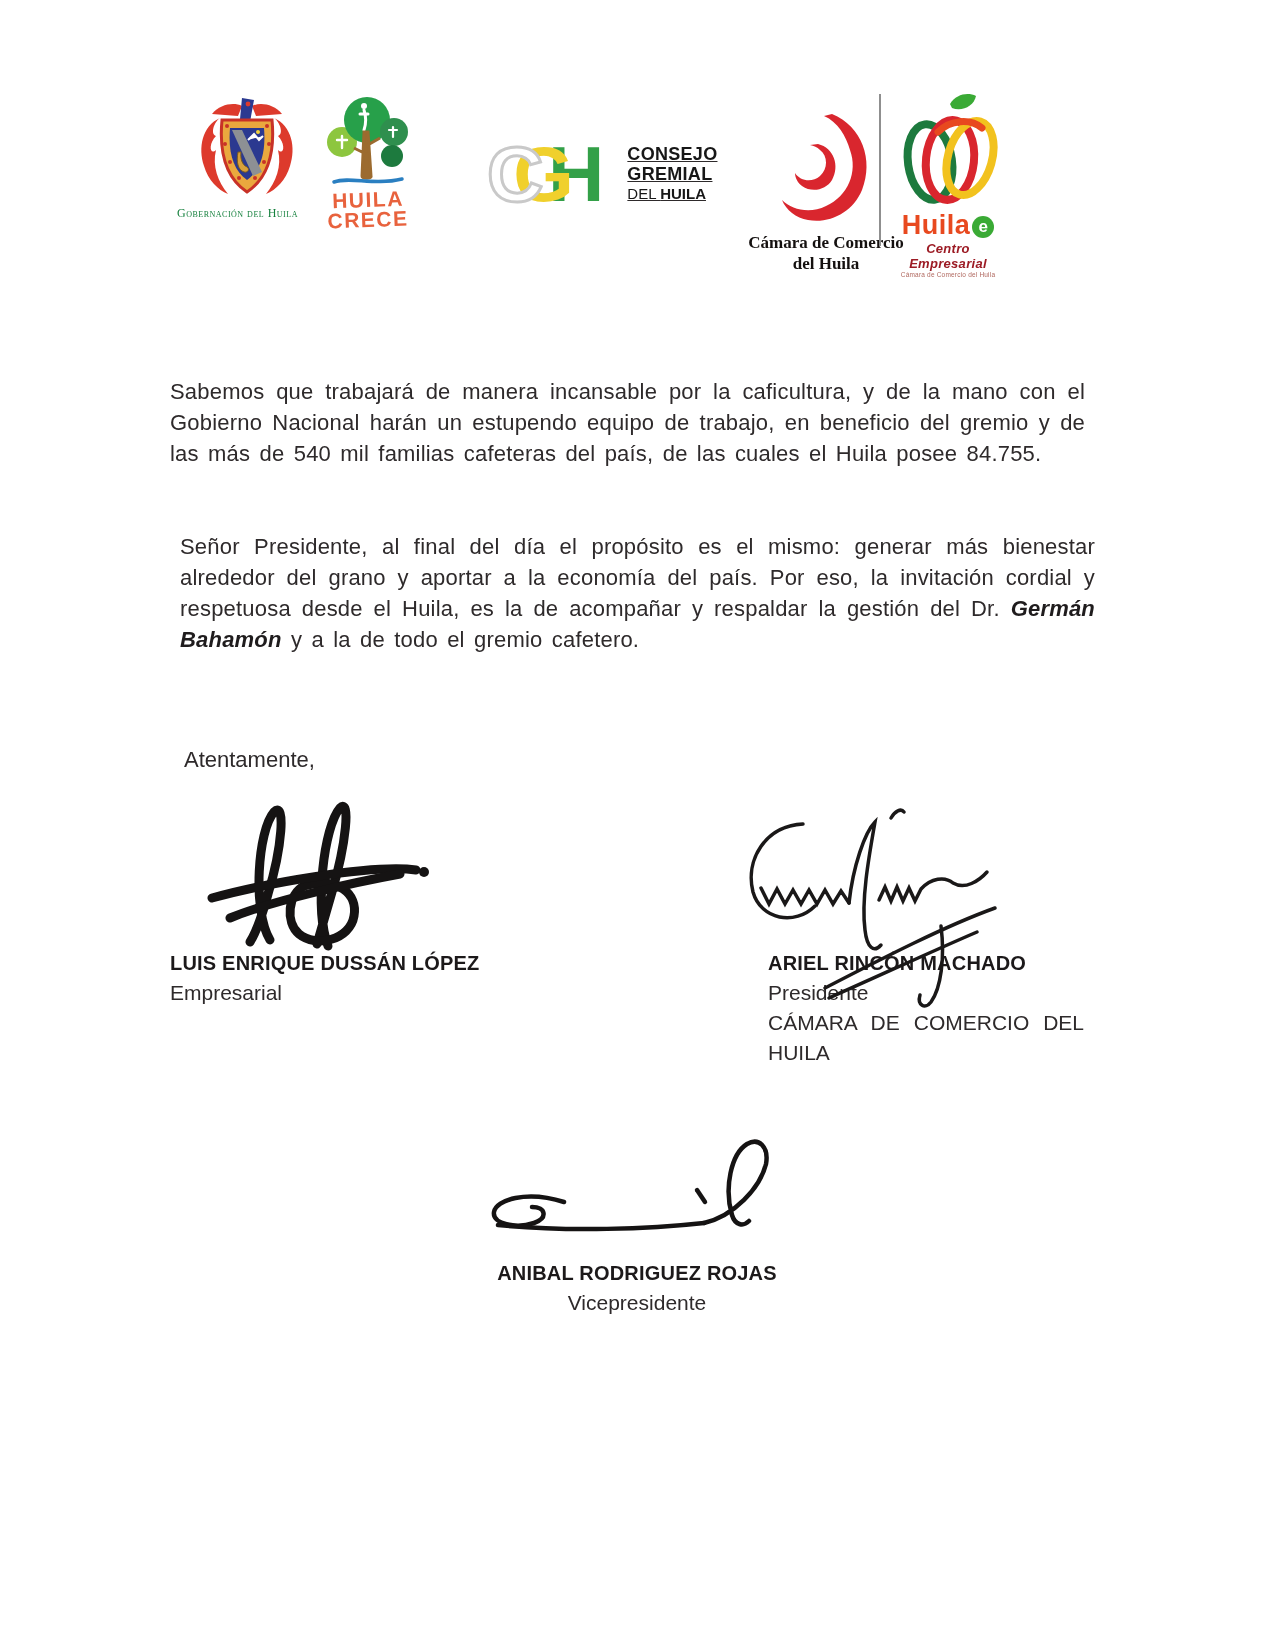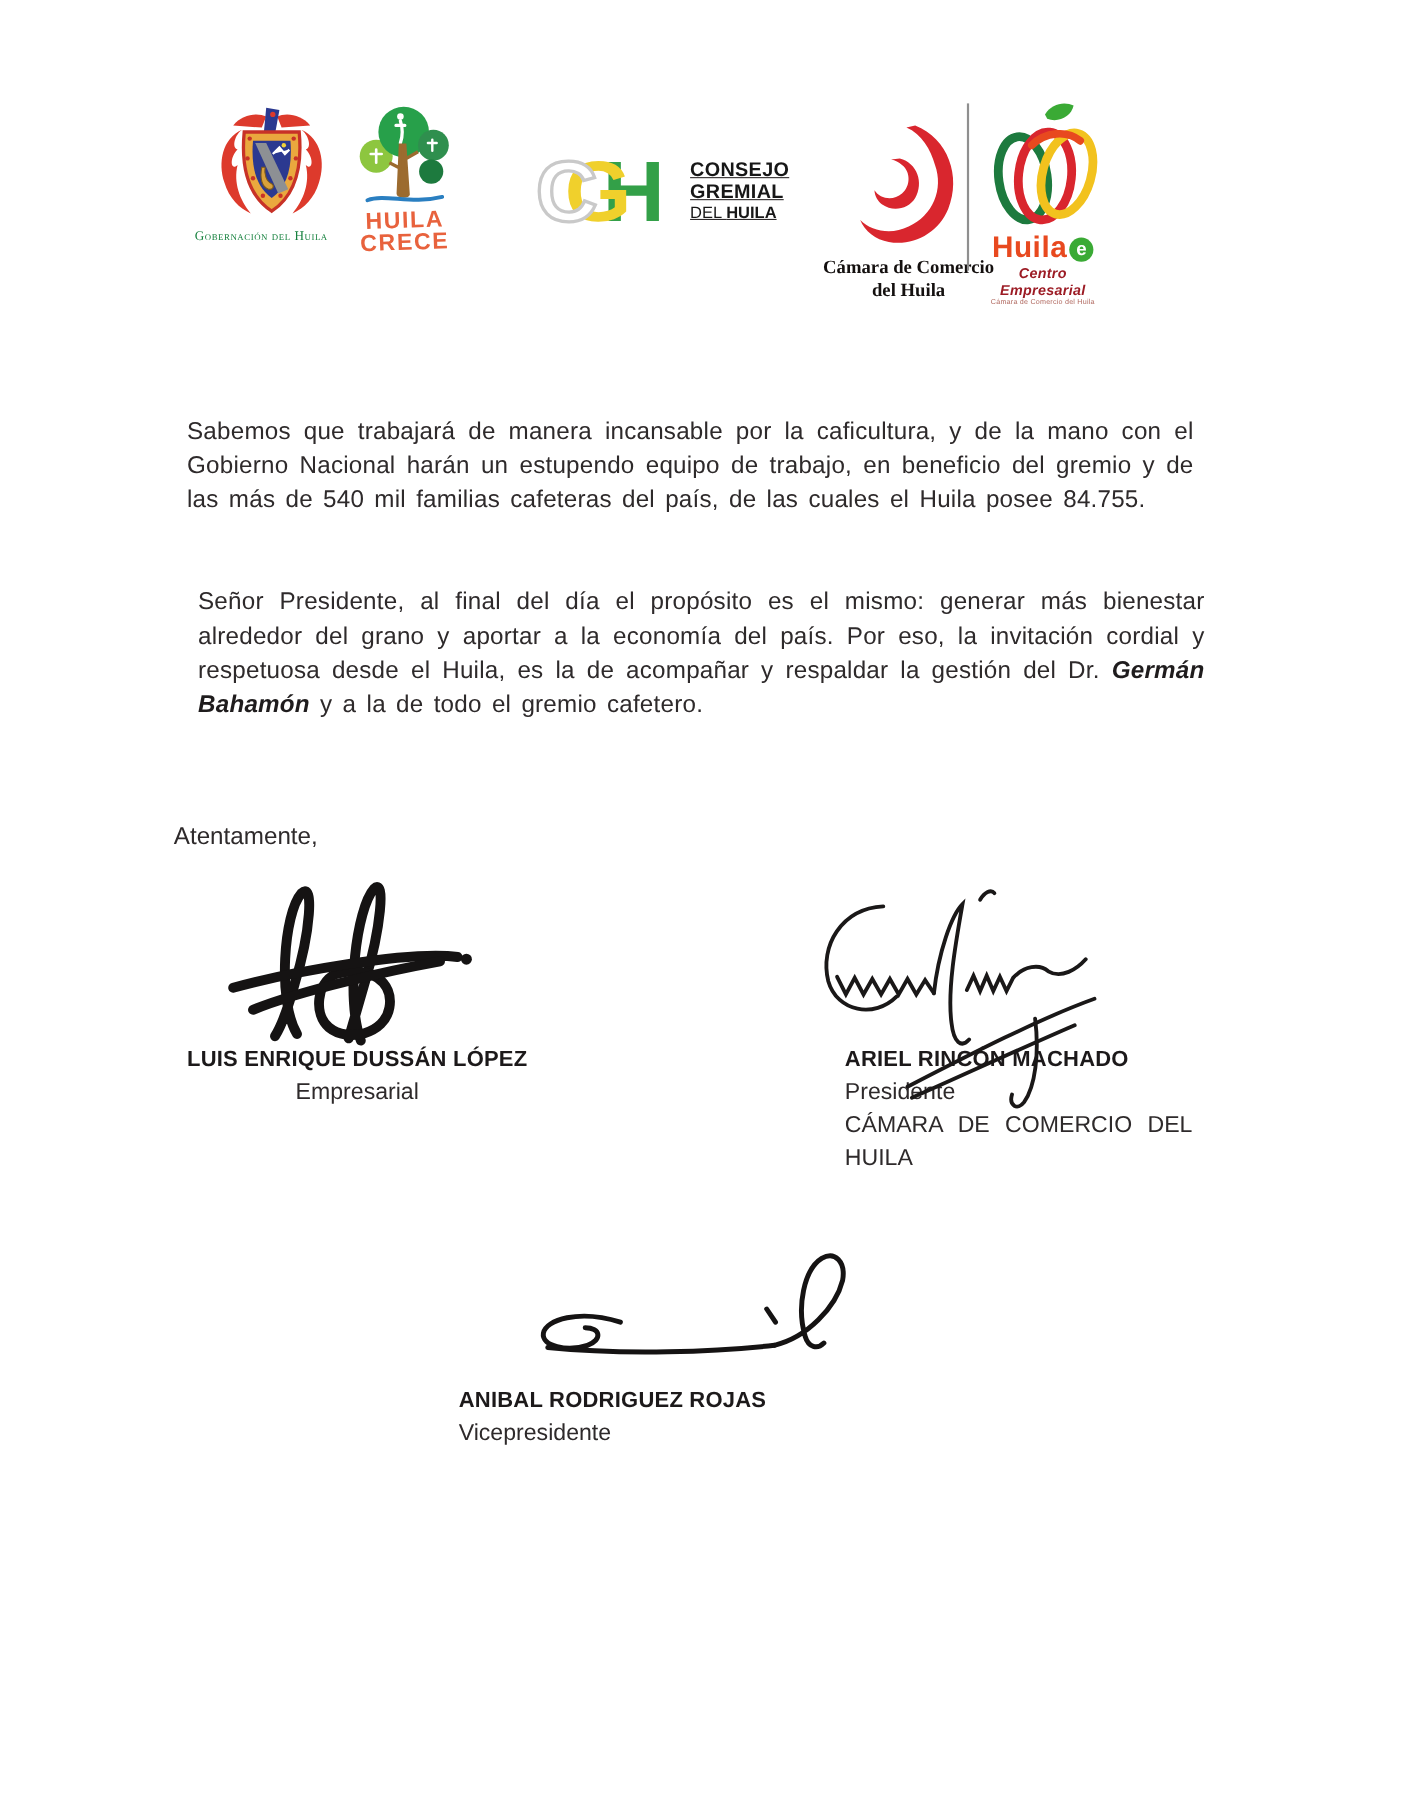--- a/index.html
+++ b/index.html
@@ -52,21 +52,21 @@
   .para {
     width:915px; font-size:22px; line-height:31px;
     text-align:justify; letter-spacing:0.2px; word-spacing:3px;
   }
   .para .bname { font-weight:700; font-style:italic; color:#1f1c1d; }
   .closing { font-size:22px; }
 
   
   .sig-block { font-size:21px; line-height:30px; color:#2e2a2b; }
   .sig-name { font-weight:800; font-size:20px; color:#1c191a; letter-spacing:0.2px; }
-  .sig-center { text-align:left; }
+  .sig-center { text-align:center; }
   .sig-org-wrap { width:316px; text-align:justify; }
   svg.signature { overflow:visible; }
 </style>
 </head>
 <body>
 
 <div class="page">
 
   <div class="abs" style="left:192px; top:96px;">
     <svg width="110" height="104" viewBox="0 0 110 104">
@@ -165,34 +165,34 @@
   </div>
 
   <p class="abs para" style="left:170px; top:376px;">
     <span>Sabemos que trabajará de manera incansable por la caficultura, y de la mano con el Gobierno Nacional harán un estupendo equipo de trabajo, en beneficio del gremio y de las más de 540 mil familias cafeteras del país, de las cuales el Huila posee 84.755.</span>
   </p>
 
   <p class="abs para" style="left:180px; top:531px;">
     <span>Señor Presidente, al final del día el propósito es el mismo: generar más bienestar alrededor del grano y aportar a la economía del país. Por eso, la invitación cordial y respetuosa desde el Huila, es la de acompañar y respaldar la gestión del Dr. </span><span class="bname">Germán Bahamón</span><span> y a la de todo el gremio cafetero.</span>
   </p>
 
-  <div class="abs closing" style="left:158px; top:747px;">Atentamente,</div>
+  <div class="abs closing" style="left:184px; top:747px;">Atentamente,</div>
 
   <svg class="abs signature" style="left:200px; top:782px;" width="250" height="170" viewBox="0 0 250 170" fill="none" stroke="#151313" stroke-linecap="round">
     <g stroke-width="9">
       <path d="M70,158 C52,128 58,48 74,30 C86,18 82,66 68,112 C62,134 55,152 50,160"></path>
       <path d="M128,164 C114,126 124,44 140,26 C151,15 146,62 132,110 C126,131 120,152 117,162"></path>
       <path d="M104,104 C138,94 158,112 154,134 C150,158 116,166 99,152 C85,140 88,112 104,104"></path>
       <path d="M12,116 C62,102 172,82 216,88"></path>
       <path d="M30,136 C74,118 156,100 200,92"></path>
     </g>
     <circle cx="224" cy="90" r="5" fill="#151313" stroke="none"></circle>
   </svg>
 
-  <div class="abs sig-block" style="left:170px; top:948px;text-align:center;">
+  <div class="abs sig-block" style="left:170px; top:948px;">
     <div class="sig-name">LUIS ENRIQUE DUSSÁN LÓPEZ</div>
     <div>Empresarial</div>
   </div>
 
   <svg class="abs signature" style="left:733px; top:808px; z-index:5;" width="270" height="210" viewBox="0 0 270 210" fill="none" stroke="#1a1818" stroke-width="3.5" stroke-linecap="round">
     <path d="M70,16 C32,18 12,52 20,84 C28,112 62,118 82,98"></path>
     <path d="M28,80 L36,96 L44,81 L52,96 L60,82 L68,96 L76,82 L84,96 L92,82 L100,96 L108,83 L116,95"></path>
     <path d="M116,95 C120,58 132,24 142,14 C136,48 128,92 132,122 C134,140 141,145 148,137"></path>
     <path d="M158,10 C162,3 168,0 171,4"></path>
     <path d="M146,92 L152,79 L158,93 L164,79 L170,93 L176,80 L182,93 L188,81 C198,70 212,68 220,75 C232,82 246,73 254,64"></path>

